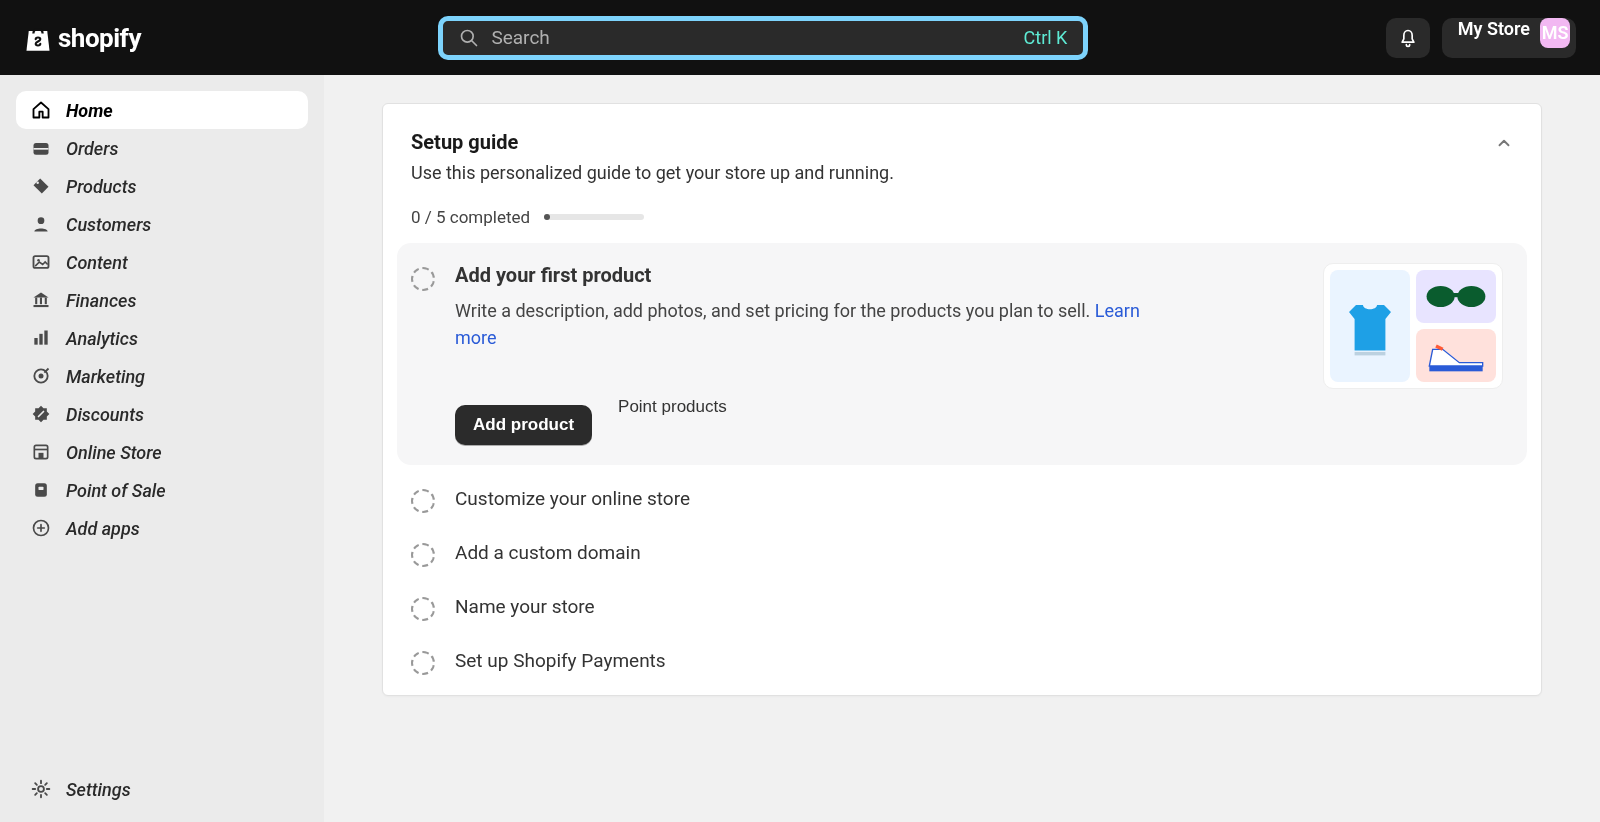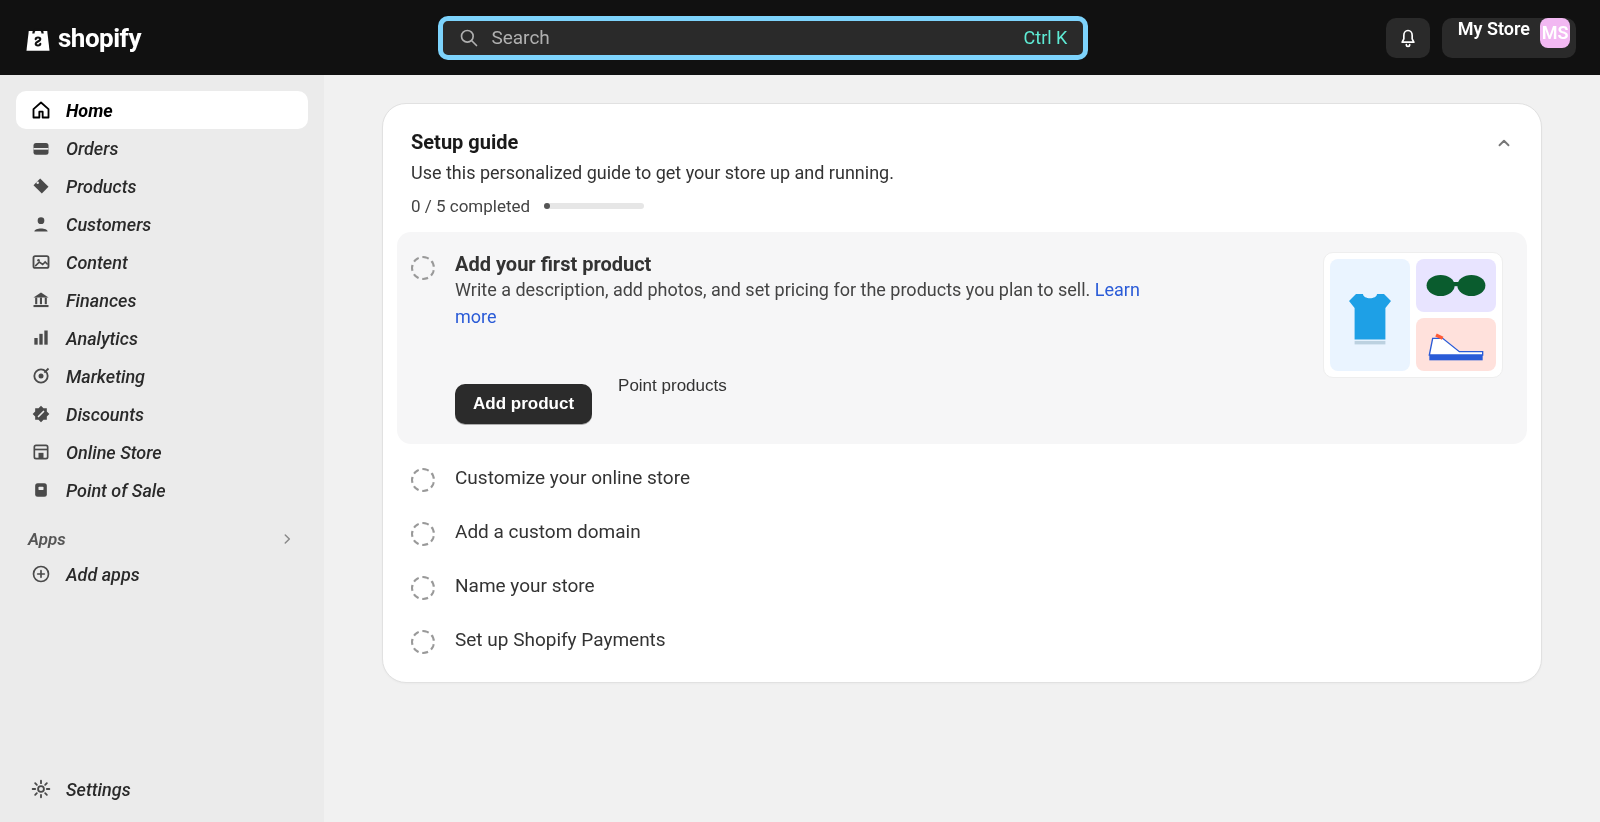--- a/index.html
+++ b/index.html
@@ -23,36 +23,36 @@
   .sidebar { width: 324px; background:#ebebeb; padding: 16px 16px 0 16px; display:flex; flex-direction:column;font-style:italic;}
   .nav-item { display:flex; align-items:center; gap:14px; height:38px; padding: 0 14px; border-radius:10px; cursor:pointer; font-size:18px; font-weight:500; color:#2a2a2a;}
   .nav-item.active { background:#fff; font-weight:700; color:#000;}
   .nav-icon { width:22px; height:22px; display:flex; align-items:center; justify-content:center; color:#4a4a4a;}
   .nav-item.active .nav-icon { color:#000; }
   .section-head { display:flex; align-items:center; justify-content:space-between; padding: 20px 14px 6px 12px; font-size:17px; font-weight:600; color:#555; cursor:pointer;}
   .chevron-r { color:#888; }
   .sidebar-footer { margin-top:auto; padding-bottom:14px;}
 
   .main { flex:1; padding: 28px 58px; overflow:auto;}
-  .card { background:#fff; border-radius:24px; border:1px solid #e1e1e1; padding: 26px 0 14px 0; box-shadow: 0 1px 2px rgba(0,0,0,0.03);}
+  .card { background:#fff; border-radius:6px; border:1px solid #e1e1e1; padding: 26px 0 6px 0; box-shadow: 0 1px 2px rgba(0,0,0,0.03);}
   .card-head { display:flex; align-items:flex-start; justify-content:space-between; padding: 0 28px;}
   .card-title { font-size:20px; font-weight:700; margin-bottom:8px;}
-  .card-sub { font-size:18px; color:#333; margin-bottom:13px;}
+  .card-sub { font-size:18px; color:#333; margin-bottom:24px;}
   .progress-row { display:flex; align-items:center; gap:14px; padding: 0 28px 16px 28px;}
   .progress-text { font-size:17px; color:#444;}
   .progress-bar { width:100px; height:6px; background:#e6e6e6; border-radius:4px; position:relative;}
   .progress-bar::before { content:""; position:absolute; left:0; top:0; height:100%; width:6px; background:#555; border-radius:4px;}
 
   .task { display:flex; align-items:flex-start; gap:20px; padding: 14px 28px; cursor:pointer;}
   .dashed-circle { width:24px; height:24px; border-radius:50%; border:2px dashed #999; flex-shrink:0; margin-top:2px;}
   .task-title { font-size:19px; color:#333;}
   .task-expanded { background:#f6f6f7; border-radius:14px; margin: 0 14px 8px 14px; padding: 20px 14px 20px 14px; display:flex; gap:20px; align-items:flex-start;}
   .task-expanded .dashed-circle{ margin-top:4px;}
   .task-content { flex:1; }
-  .task-content .task-title { font-weight:700; font-size:20px; }
+  .task-content .task-title { font-weight:700; font-size:20px; margin-bottom:10px;}
   .task-desc { font-size:18px; color:#444; line-height:1.5; max-width: 720px;}
   .task-desc a { color:#2a5bd7; text-decoration:none; cursor:pointer;}
   .task-actions { margin-top:18px; display:flex; align-items:center; gap:26px;}
   .btn-primary { background:#2b2b2b; color:#fff; border:none; padding: 10px 18px; border-radius:10px; font-size:17px; font-weight:600; cursor:pointer; box-shadow: 0 1px 0 rgba(0,0,0,0.3); margin-top: 36px;}
   .btn-link { background:none; border:none; font-size:17px; color:#333; font-weight:500; cursor:pointer;}
   .task-illus { width:180px; height:126px; background:#fff; border-radius:10px; border:1px solid #eee; margin-right:10px; display:grid; grid-template-columns: 1fr 1fr; grid-template-rows: 1fr 1fr; gap:6px; padding:6px;}
   .illus-tile { border-radius:8px; display:flex; align-items:center; justify-content:center;}
   .tile-shirt { grid-row: span 2; background:#eaf4ff;}
   .tile-glasses { background:#e8e4ff;}
   .tile-shoe { background:#ffe1dc;}
@@ -202,28 +202,20 @@
     <div class="nav-item">
       <span class="nav-icon">
           <svg width="20" height="20" viewBox="0 0 24 24">
             <rect x="5" y="4" width="14" height="16" rx="3" fill="currentColor"></rect>
             <rect x="9" y="8" width="6" height="4" rx="1" fill="#ebebeb"></rect>
           </svg>
         </span>
       <span>Point of Sale</span>
     </div>
 
-    <div class="section-head">
-      <span>Apps</span>
-      <span class="chevron-r">
-          <svg width="14" height="14" viewBox="0 0 24 24">
-            <path d="M9 5 L16 12 L9 19" fill="none" stroke="currentColor" stroke-width="2.5" stroke-linecap="round" stroke-linejoin="round"></path>
-          </svg>
-        </span>
-    </div>
     <div class="nav-item">
       <span class="nav-icon">
           <svg width="20" height="20" viewBox="0 0 24 24">
             <circle cx="12" cy="12" r="9" fill="none" stroke="currentColor" stroke-width="2"></circle>
             <path d="M12 8 L12 16 M8 12 L16 12" stroke="currentColor" stroke-width="2" stroke-linecap="round"></path>
           </svg>
         </span>
       <span>Add apps</span>
     </div>
 

